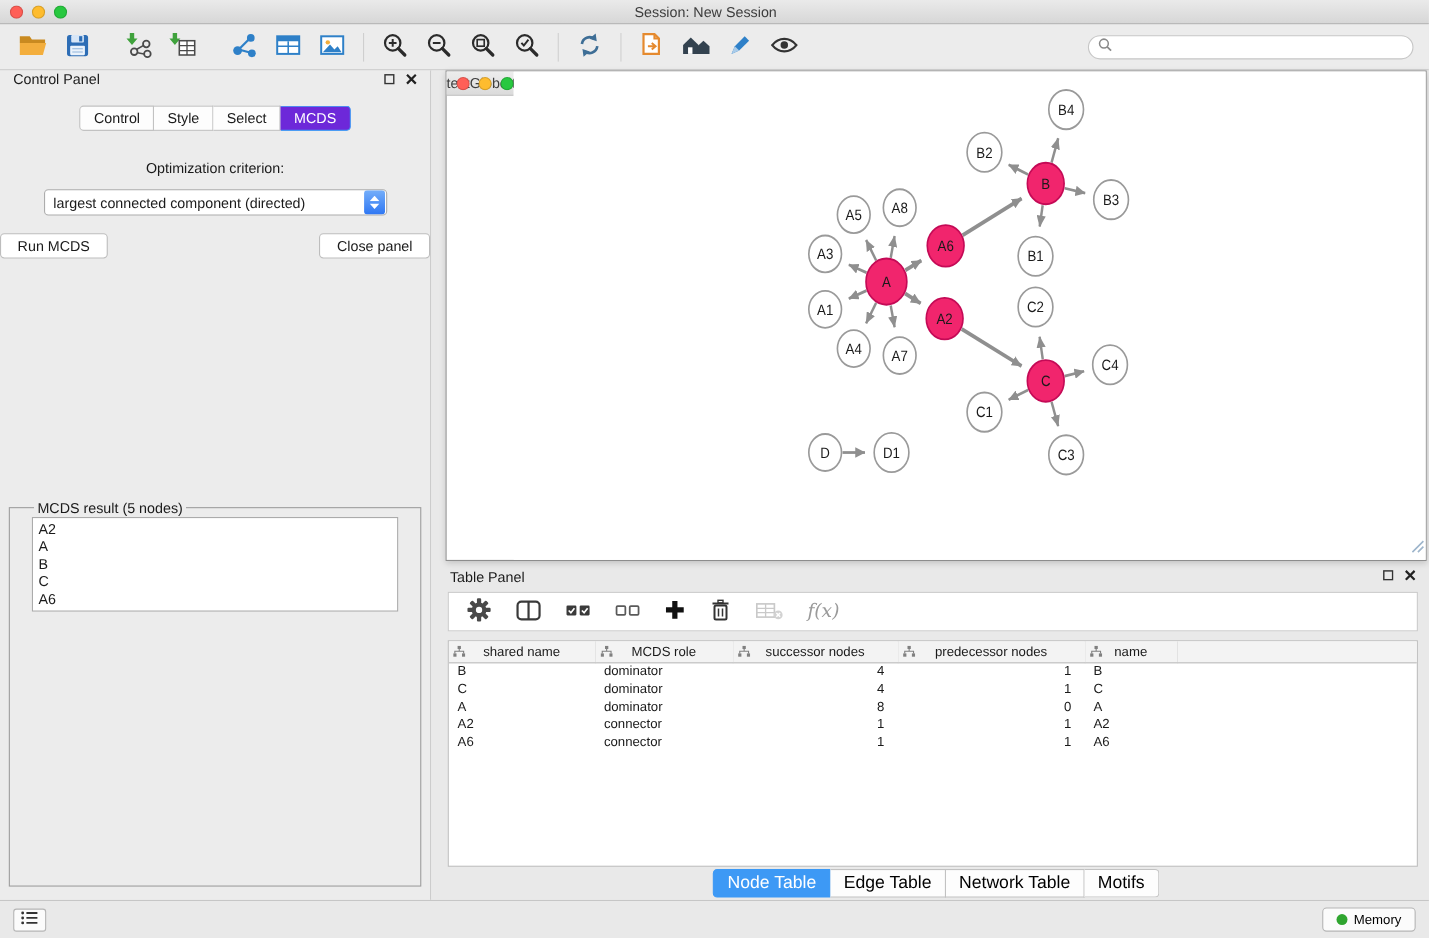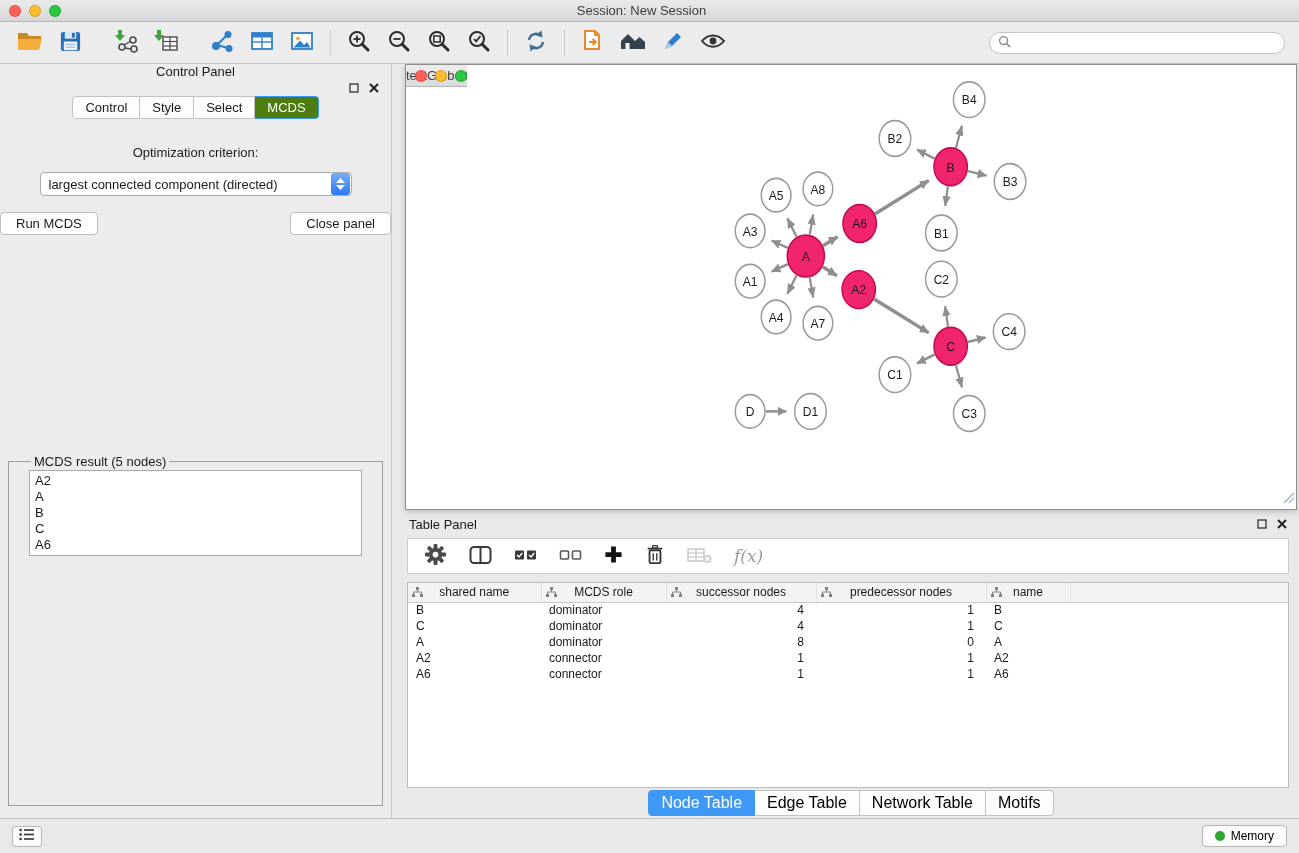--- a/index.html
+++ b/index.html
@@ -24,29 +24,29 @@
   .searchbox { margin-left:auto; margin-right:4px; width:296px; height:22px; background:#fff;
     border:1px solid #C6C6C6; border-radius:12px; display:flex; align-items:center; padding:0 8px; }
   .searchbox input { border:none; outline:none; flex:1; font-size:13px; background:transparent; margin-left:5px; }
 
   
   .main { display:flex; height:754px; }
 
   
   .control-panel { width:392px; background:#ECECEC; border-right:1px solid #C9C9C9;
     display:flex; flex-direction:column; }
-  .cp-header { height:28px; display:flex; align-items:center; padding:0 12px;flex-direction:column; }
+  .cp-header { height:28px; display:flex; align-items:flex-start; padding:0 12px; }
   .cp-title { font-size:13px; }
   .panel-icons { margin-left:auto; display:flex; gap:10px; align-items:center; }
   .seg-wrap { display:flex; justify-content:center; margin-top:4px; }
   .seg { font-size:13px; padding:3px 12px; background:#FDFDFD; border:1px solid #C2C2C2;
     border-left:none; color:#1a1a1a; }
   .seg:first-child { border-left:1px solid #C2C2C2; border-radius:4px 0 0 4px; }
   .seg:last-child { border-radius:0 4px 4px 0; }
-  .seg.active { background:#4d7c0f; border-color:#3D99F5; color:#fff; }
+  .seg.active { background:#6d28d9; border-color:#3D99F5; color:#fff; }
   .opt-label { text-align:center; font-size:13px; margin-top:26px; }
   .combo { width:312px; height:24px; margin:12px auto 0; background:#fff; border:1px solid #ACACAC;
     border-radius:4px; display:flex; align-items:center; overflow:hidden; }
   .combo-text { flex:1; font-size:13px; padding:0 8px; white-space:nowrap; }
   .combo-btn { width:19px; height:22px; margin-right:1px; border-radius:3px;
     background:linear-gradient(#74AEFA,#2F77F3); display:flex; flex-direction:column;
     align-items:center; justify-content:center; gap:2px; }
   .btn-row { display:flex; justify-content:space-between; gap:14px; margin-top:16px; }
   .btn { background:#FFFFFF; border:1px solid #BDBDBD; border-radius:4px; padding:3px 15px;
     font-size:13px; font-family:inherit; color:#1a1a1a; }

